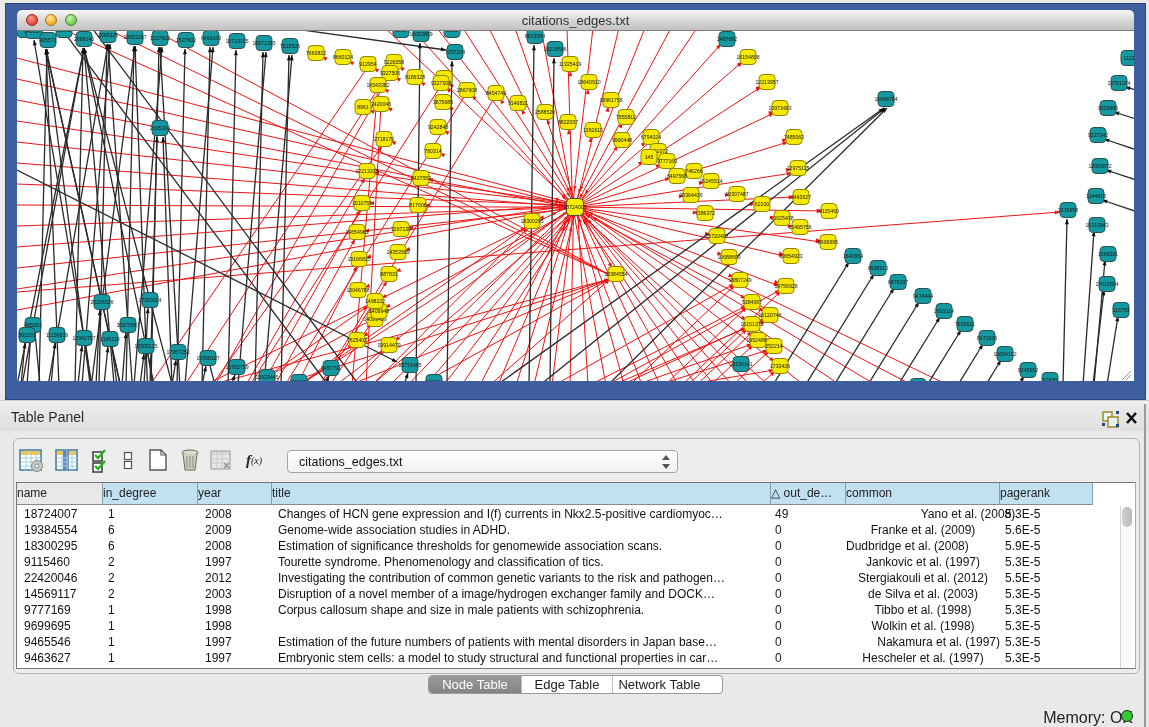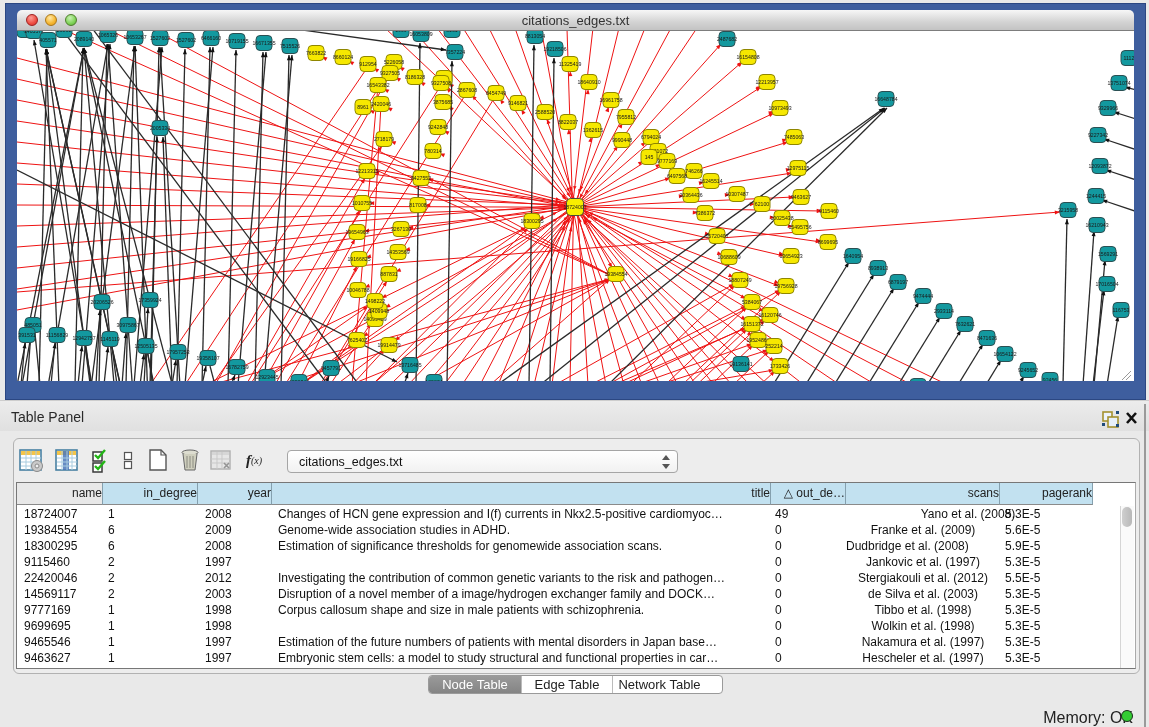--- a/index.html
+++ b/index.html
@@ -9,21 +9,21 @@
 #title{width:100%;text-align:center;top:3px;font-size:13px;color:#333}
 .tl{width:12px;height:12px;border-radius:50%;top:4px}
 #canvas{left:17px;top:31px;width:1117px;height:350px;background:#fff}
 
 #tphead{left:0;top:400px;width:1149px;height:31px;background:linear-gradient(#ececec,#e0e0e0);border-top:1px solid #cdcdcd}
 #tphead span{position:absolute;left:11px;top:8px;font-size:14px;color:#2a2a2a}
 #container{left:13px;top:438px;width:1127px;height:236px;background:#ededed;border:1px solid #b2b2b2;border-radius:6px}
 #dropdown{left:287px;top:450px;width:391px;height:23px;background:linear-gradient(#fff,#f1f1f1);border:1px solid #a5a5a5;border-radius:4px}
 #dropdown i{position:absolute;left:11px;top:4px;font-size:12.5px;font-style:normal;color:#111}
 #table{left:16px;top:482px;width:1120px;height:187px;background:#fff;border:1px solid #777;border-right:1px solid #aaa}
-.hc{position:absolute;top:483px;height:22px;background:#c2e1f0;border-right:1px solid #85a0ae;border-bottom:1px solid #8a8a8a;font-size:12px;color:#222;text-align:right;line-height:21px}
+.hc{position:absolute;top:483px;height:22px;background:#c2e1f0;border-right:1px solid #85a0ae;border-bottom:1px solid #8a8a8a;font-size:12px;color:#222;text-align:left;line-height:21px}
 .trow{position:absolute;width:1100px;height:16px;font-size:12px;color:#111}
 .trow span{position:absolute;top:1px;white-space:nowrap}
 #vsb{left:1120px;top:506px;width:14px;height:162px;background:#fafafa;border-left:1px solid #d5d5d5}
 #vsbthumb{left:1122px;top:507px;width:10px;height:20px;background:linear-gradient(90deg,#cfcfcf,#b8b8b8);border-radius:5px}
 
 #tabs{left:428px;top:675px;width:295px;height:19px;border:1px solid #9a9a9a;border-radius:4px;background:#fff;font-size:13px}
 #tabs div{position:absolute;top:0;height:17px;line-height:17px;text-align:center;color:#222}
 #seg1{left:0;width:92px;background:linear-gradient(#9a9a9a,#848484);color:#fff !important;border-radius:3px 0 0 3px}
 #seg2{left:92px;width:91px;border-left:1px solid #bbb}
 #seg3{left:183px;width:94px;border-left:1px solid #bbb}
@@ -821,21 +821,21 @@
 <path d="M6 1 L10 6 H2 Z" fill="#555"></path>
       <path d="M6 15 L10 10 H2 Z" fill="#555"></path>
     </svg>
   </div>
 <div class="abs" id="table"></div>
 <div class="abs hc" style="left:17px;width:86px;background:#e8e8e8">name</div>
 <div class="abs hc" style="left:103px;width:95px">in_degree</div>
 <div class="abs hc" style="left:198px;width:74px">year</div>
 <div class="abs hc" style="left:272px;width:499px">title</div>
 <div class="abs hc" style="left:771px;width:75px">△ out_de…</div>
-<div class="abs hc" style="left:846px;width:154px">scans</div>
+<div class="abs hc" style="left:846px;width:154px">common</div>
 <div class="abs hc" style="left:1000px;width:93px">pagerank</div>
 <div class="trow" style="top:506px">
 <span style="left:24px">18724007</span>
     <span style="left:108px">1</span>
     <span style="left:205px">2008</span>
 <span style="left:278px">Changes of HCN gene expression and I(f) currents in Nkx2.5-positive cardiomyoc…</span>
     <span style="left:775px">49</span>
 <span style="left:891px;width:154px;text-align:center">Yano et al. (2008)</span>
     <span style="left:1005px">5.3E-5</span>
   </div>
@@ -854,20 +854,21 @@
     <span style="left:205px">2008</span>
 <span style="left:278px">Estimation of significance thresholds for genomewide association scans.</span>
     <span style="left:775px">0</span>
 <span style="left:846px;width:154px;text-align:left">Dudbridge et al. (2008)</span>
     <span style="left:1005px">5.9E-5</span>
   </div>
 <div class="trow" style="top:554px">
 <span style="left:24px">9115460</span>
     <span style="left:108px">2</span>
     <span style="left:205px">1997</span>
+<span style="left:278px">Tourette syndrome. Phenomenology and classification of tics.</span>
     <span style="left:775px">0</span>
 <span style="left:846px;width:154px;text-align:center">Jankovic et al. (1997)</span>
     <span style="left:1005px">5.3E-5</span>
   </div>
 <div class="trow" style="top:570px">
 <span style="left:24px">22420046</span>
     <span style="left:108px">2</span>
     <span style="left:205px">2012</span>
 <span style="left:278px">Investigating the contribution of common genetic variants to the risk and pathogen…</span>
     <span style="left:775px">0</span>
@@ -899,21 +900,21 @@
     <span style="left:775px">0</span>
 <span style="left:846px;width:154px;text-align:center">Wolkin et al. (1998)</span>
     <span style="left:1005px">5.3E-5</span>
   </div>
 <div class="trow" style="top:634px">
 <span style="left:24px">9465546</span>
     <span style="left:108px">1</span>
     <span style="left:205px">1997</span>
 <span style="left:278px">Estimation of the future numbers of patients with mental disorders in Japan base…</span>
     <span style="left:775px">0</span>
-<span style="left:846px;width:154px;text-align:center">Nakamura et al. (1997)</span>
+<span style="left:846px;width:154px;text-align:right">Nakamura et al. (1997)</span>
     <span style="left:1005px">5.3E-5</span>
   </div>
 <div class="trow" style="top:650px">
 <span style="left:24px">9463627</span>
     <span style="left:108px">1</span>
     <span style="left:205px">1997</span>
 <span style="left:278px">Embryonic stem cells: a model to study structural and functional properties in car…</span>
     <span style="left:775px">0</span>
 <span style="left:846px;width:154px;text-align:center">Hescheler et al. (1997)</span>
     <span style="left:1005px">5.3E-5</span>

